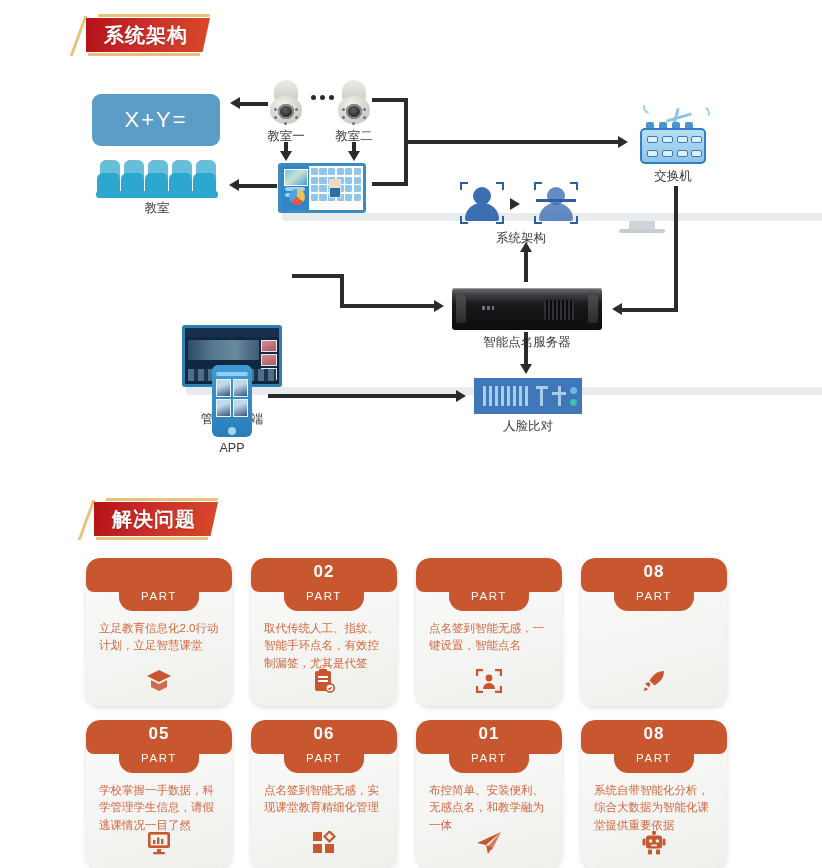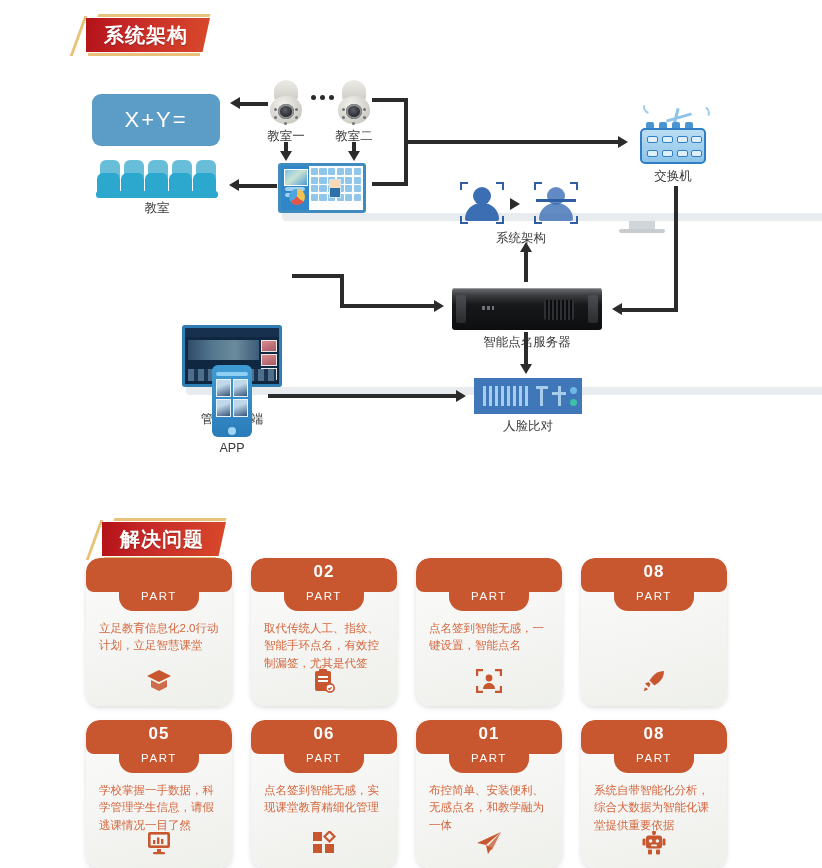--- a/index.html
+++ b/index.html
@@ -463,21 +463,21 @@
   <div class="line" style="left:524px; top:190px; width:4px; height:32px;"></div>
   <div class="arrow-u" style="left:520px; top:182px;"></div>
 
   <div class="line" style="left:524px; top:272px; width:4px; height:34px;"></div>
   <div class="arrow-d" style="left:520px; top:304px;"></div>
 
   <div class="line" style="left:268px; top:334px; width:190px; height:4px;"></div>
   <div class="arrow-r" style="left:456px; top:330px;"></div>
 </div>
 
-<div class="banner-wrap" style="left:102px; top:502px;margin-top:20px;">
+<div class="banner-wrap" style="left:94px; top:502px;">
   <div class="banner-slash"></div>
   <div class="banner-gold-top"></div>
   <div class="banner">解决问题</div>
   <div class="banner-gold-bot"></div>
 </div>
 
 <div id="cards">
 
   <div class="card-row">
 

